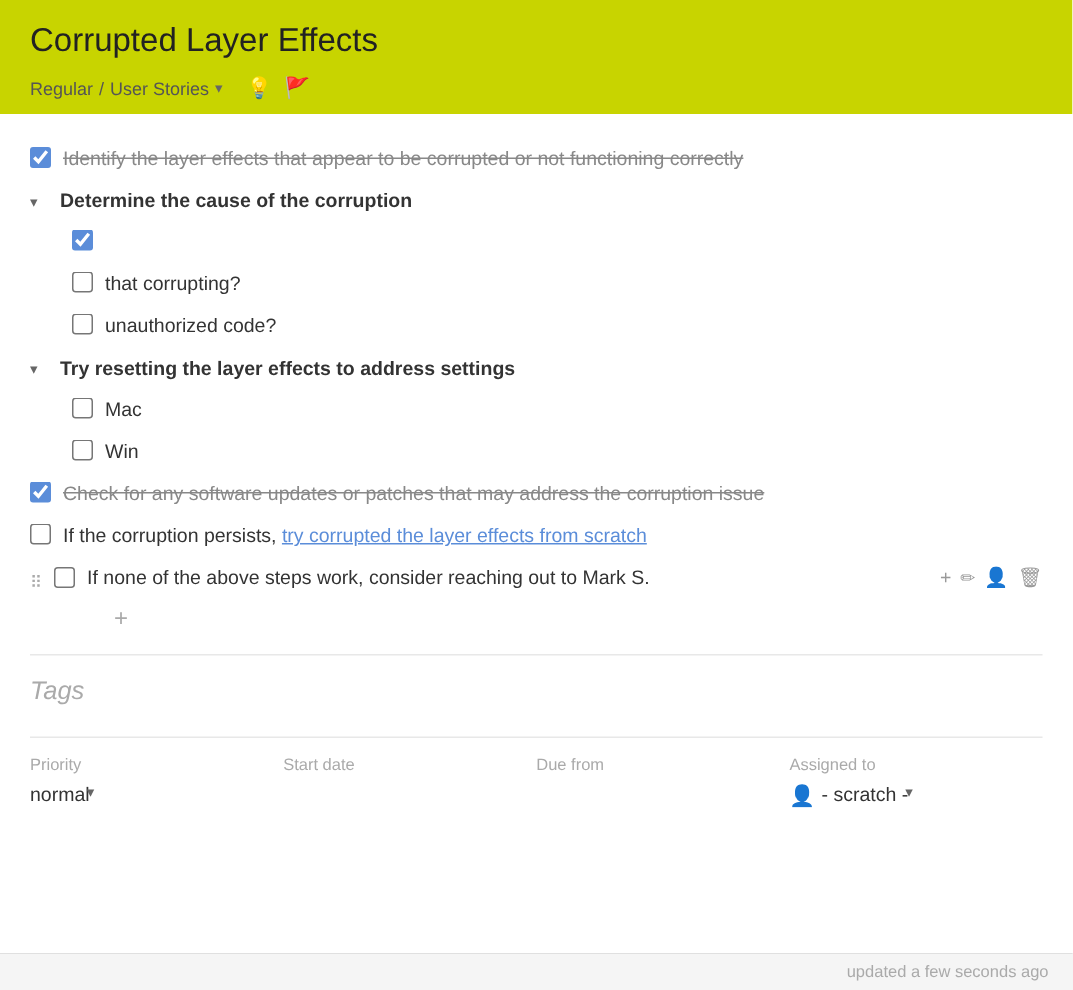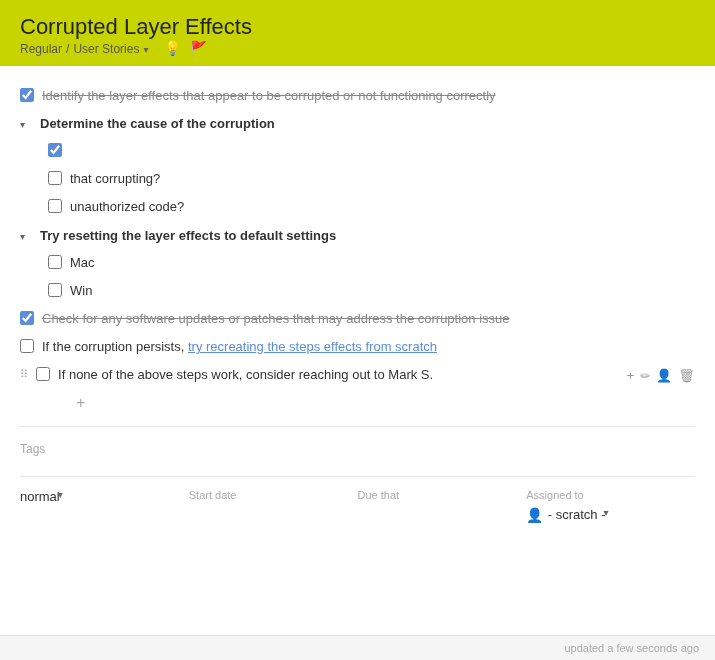--- a/index.html
+++ b/index.html
@@ -14,20 +14,21 @@
 
     
     .header {
       background: #c8d400;
       padding: 14px 20px 10px 20px;
     }
     .header-title {
       font-size: 22px;
       font-weight: normal;
       color: #222;
+      margin-bottom: 10px;
     }
     .header-toolbar {
       display: flex;
       align-items: flex-end;
       gap: 8px;
     }
     .breadcrumb {
       font-size: 12px;
       color: #555;
       display: flex;
@@ -61,20 +62,21 @@
     }
     .checklist-item {
       display: flex;
       align-items: flex-start;
       padding: 5px 0;
       gap: 8px;
       position: relative;
     }
     .checklist-item.root-item {
       padding-left: 0;
+      align-items: flex-end;
     }
     .checklist-item.child-item {
       padding-left: 28px;
     }
 
     .expand-toggle {
       width: 14px;
       font-size: 10px;
       color: #666;
       cursor: pointer;
@@ -154,22 +156,23 @@
       padding: 0;
     }
 
     
     .tags-section {
       padding: 14px 0 10px 0;
       border-top: 1px solid #e8e8e8;
       margin-top: 10px;
     }
     .tags-label {
-      font-size: 12px;
-      color: #aaa;
+      font-size: 17px;
+      color: #aaa;
+      font-style: italic;
     }
 
     
     .metadata-section {
       border-top: 1px solid #e8e8e8;
       padding: 12px 0;
       margin-top: 10px;
     }
     .metadata-row {
       display: flex;
@@ -265,21 +268,21 @@
     </div>
     <div class="checklist-item child-item">
       <div class="checkbox-wrap">
         <input type="checkbox" style="">
       </div>
       <span class="item-text">unauthorized code?</span>
     </div>
 
     <div class="section-header">
       <span class="expand-toggle">▾</span>
-      <span class="section-header-text">Try resetting the layer effects to default settings</span>
+      <span class="section-header-text">Try resetting the layer effects to address settings</span>
     </div>
 
     <div class="checklist-item child-item">
       <div class="checkbox-wrap">
         <input type="checkbox" style="">
       </div>
       <span class="item-text">Mac</span>
     </div>
     <div class="checklist-item child-item">
       <div class="checkbox-wrap">
@@ -292,21 +295,21 @@
       <div class="checkbox-wrap">
         <input type="checkbox" checked="" style="">
       </div>
       <span class="item-text strikethrough">Check for any software updates or patches that may address the corruption issue</span>
     </div>
 
     <div class="checklist-item root-item">
       <div class="checkbox-wrap">
         <input type="checkbox" style="">
       </div>
-      <span class="item-text">If the corruption persists, <span class="link">try recreating the steps effects from scratch</span></span>
+      <span class="item-text">If the corruption persists, <span class="link">try corrupted the layer effects from scratch</span></span>
     </div>
 
     <div class="checklist-item root-item" style="position:relative;">
       <span class="drag-handle" style="font-size:11px;color:#aaa;margin-top:2px;">⠿</span>
       <div class="checkbox-wrap">
         <input type="checkbox" style="">
       </div>
       <span class="item-text">If none of the above steps work, consider reaching out to Mark S.</span>
       <div class="row-actions">
         <span class="row-action-icon">+</span>
@@ -322,33 +325,34 @@
 
   </div>
 
   <div class="tags-section">
     <span class="tags-label">Tags</span>
   </div>
 
   <div class="metadata-section">
     <div class="metadata-row">
       <div class="metadata-col">
+        <span class="metadata-label">Priority</span>
         <div class="metadata-value">
           <span>normal</span>
           <span class="dropdown-arrow">▾</span>
         </div>
       </div>
       <div class="metadata-col">
         <span class="metadata-label">Start date</span>
         <div class="metadata-value">
           <span></span>
         </div>
       </div>
       <div class="metadata-col">
-        <span class="metadata-label">Due that</span>
+        <span class="metadata-label">Due from</span>
         <div class="metadata-value">
           <span></span>
         </div>
       </div>
       <div class="metadata-col">
         <span class="metadata-label">Assigned to</span>
         <div class="metadata-value">
           <span class="assigned-icon">👤</span>
           <span>- scratch -</span>
           <span class="dropdown-arrow">▾</span>

